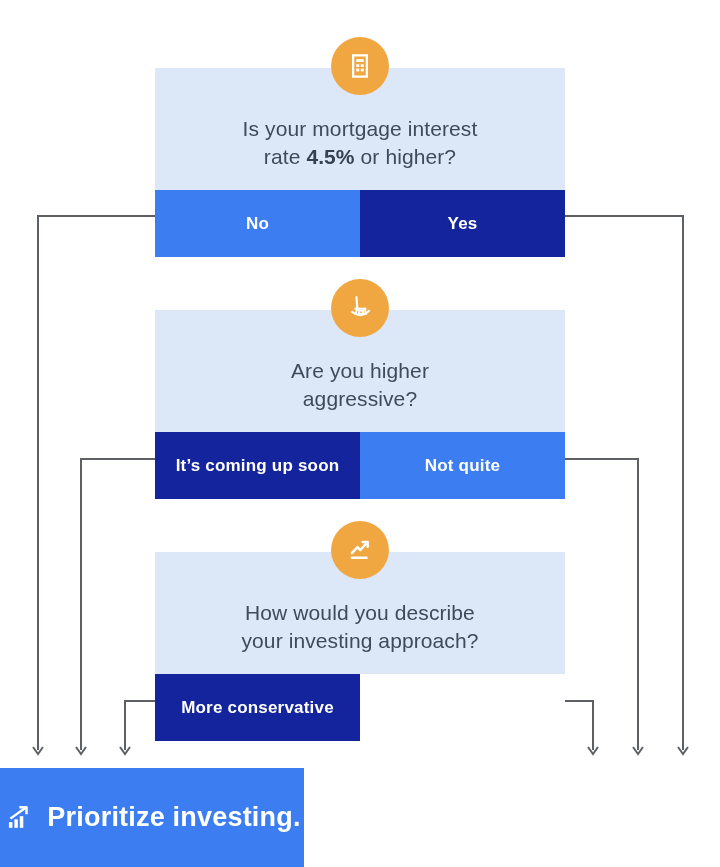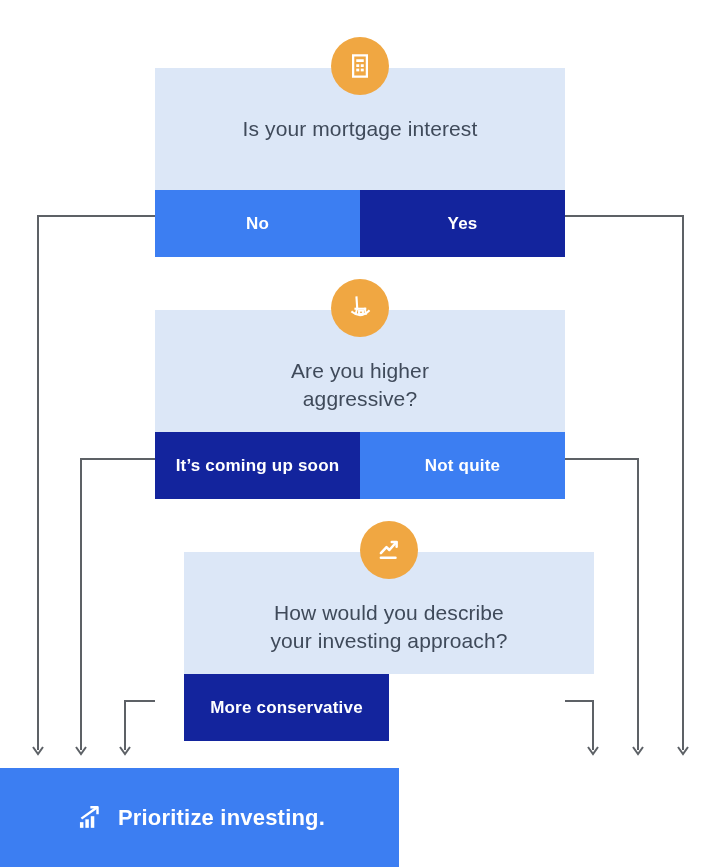--- a/index.html
+++ b/index.html
@@ -6,21 +6,21 @@
   body{
     width:720px;height:867px;position:relative;overflow:hidden;
     background:#ffffff;
     font-family:"Liberation Sans", sans-serif;
   }
   
   .connectors{position:absolute;left:0;top:0;width:720px;height:867px;z-index:1;}
   .connectors path{stroke:var(--arrow,#5d6166);stroke-width:2;fill:none;}
   
   .card{position:absolute;left:155px;width:410px;z-index:2;}
-  .card1{top:68px;} .card2{top:310px;} .card3{top:552px;margin-left:29px;}
+  .card1{top:68px;} .card2{top:310px;} .card3{top:552px;}
   .card-body{
     position:relative;height:122px;background:var(--card-bg,#dce7f7);
     text-align:center;box-sizing:border-box;padding-top:47px;
   }
   .icon-circle{
     position:absolute;left:50%;top:-31px;transform:translateX(-50%);
     width:58px;height:58px;border-radius:50%;
     background:var(--orange,#f0a742);
     display:flex;align-items:center;justify-content:center;
   }
@@ -32,22 +32,22 @@
   .answers{display:flex;height:67px;}
   .answer{
     width:50%;display:flex;align-items:center;justify-content:center;
     color:#fff;font-size:17px;font-weight:bold;cursor:pointer;letter-spacing:.2px;
   }
   .answer.lt{background:var(--bright-blue,#3c7ef2);}
   .answer.dk{background:var(--navy,#13249d);}
   
   .results{position:absolute;left:0;top:768px;width:720px;height:99px;display:flex;z-index:2;}
   .result{
-    width:399px;display:flex;align-items:center;justify-content:center;gap:13px;
-    color:#fff;font-size:22px;font-weight:bold;letter-spacing:.2px;
+    width:304px;display:flex;align-items:center;justify-content:center;gap:13px;
+    color:#fff;font-size:27px;font-weight:bold;letter-spacing:.2px;
   }
   .result.lt{background:var(--bright-blue,#3c7ef2);}
   .result.dk{background:var(--navy-deep,#0e2b9f);}
   
   .icon-stroke{stroke:#fff;fill:none;}
   .icon-fill{fill:#fff;stroke:none;}
 </style>
 </head>
 <body style="--bright-blue: #3c7ef2; --navy: #13249d; --navy-deep: #0e2b9f; --card-bg: #dce7f7; --orange: #f0a742; --question-text: #3f4a5a; --arrow: #5d6166;">
 
@@ -75,20 +75,21 @@
         <rect class="icon-stroke" x="6.5" y="3.5" width="11" height="17" stroke-width="1.8"></rect>
         <rect class="icon-fill" x="9" y="6.6" width="6" height="2.2"></rect>
         <rect class="icon-fill" x="9" y="10.6" width="2.4" height="2.2"></rect>
         <rect class="icon-fill" x="12.6" y="10.6" width="2.4" height="2.2"></rect>
         <rect class="icon-fill" x="9" y="14.1" width="2.4" height="2.2"></rect>
         <rect class="icon-fill" x="12.6" y="14.1" width="2.4" height="2.2"></rect>
       </svg>
     </div>
     <div class="question">
       <div>Is your mortgage interest</div>
+      <div><span>rate </span><b>4.5%</b><span> or higher?</span></div>
     </div>
   </div>
   <div class="answers">
     <div class="answer lt">No</div>
     <div class="answer dk">Yes</div>
   </div>
 </div>
 
 <div class="card card2">
   <div class="card-body">

